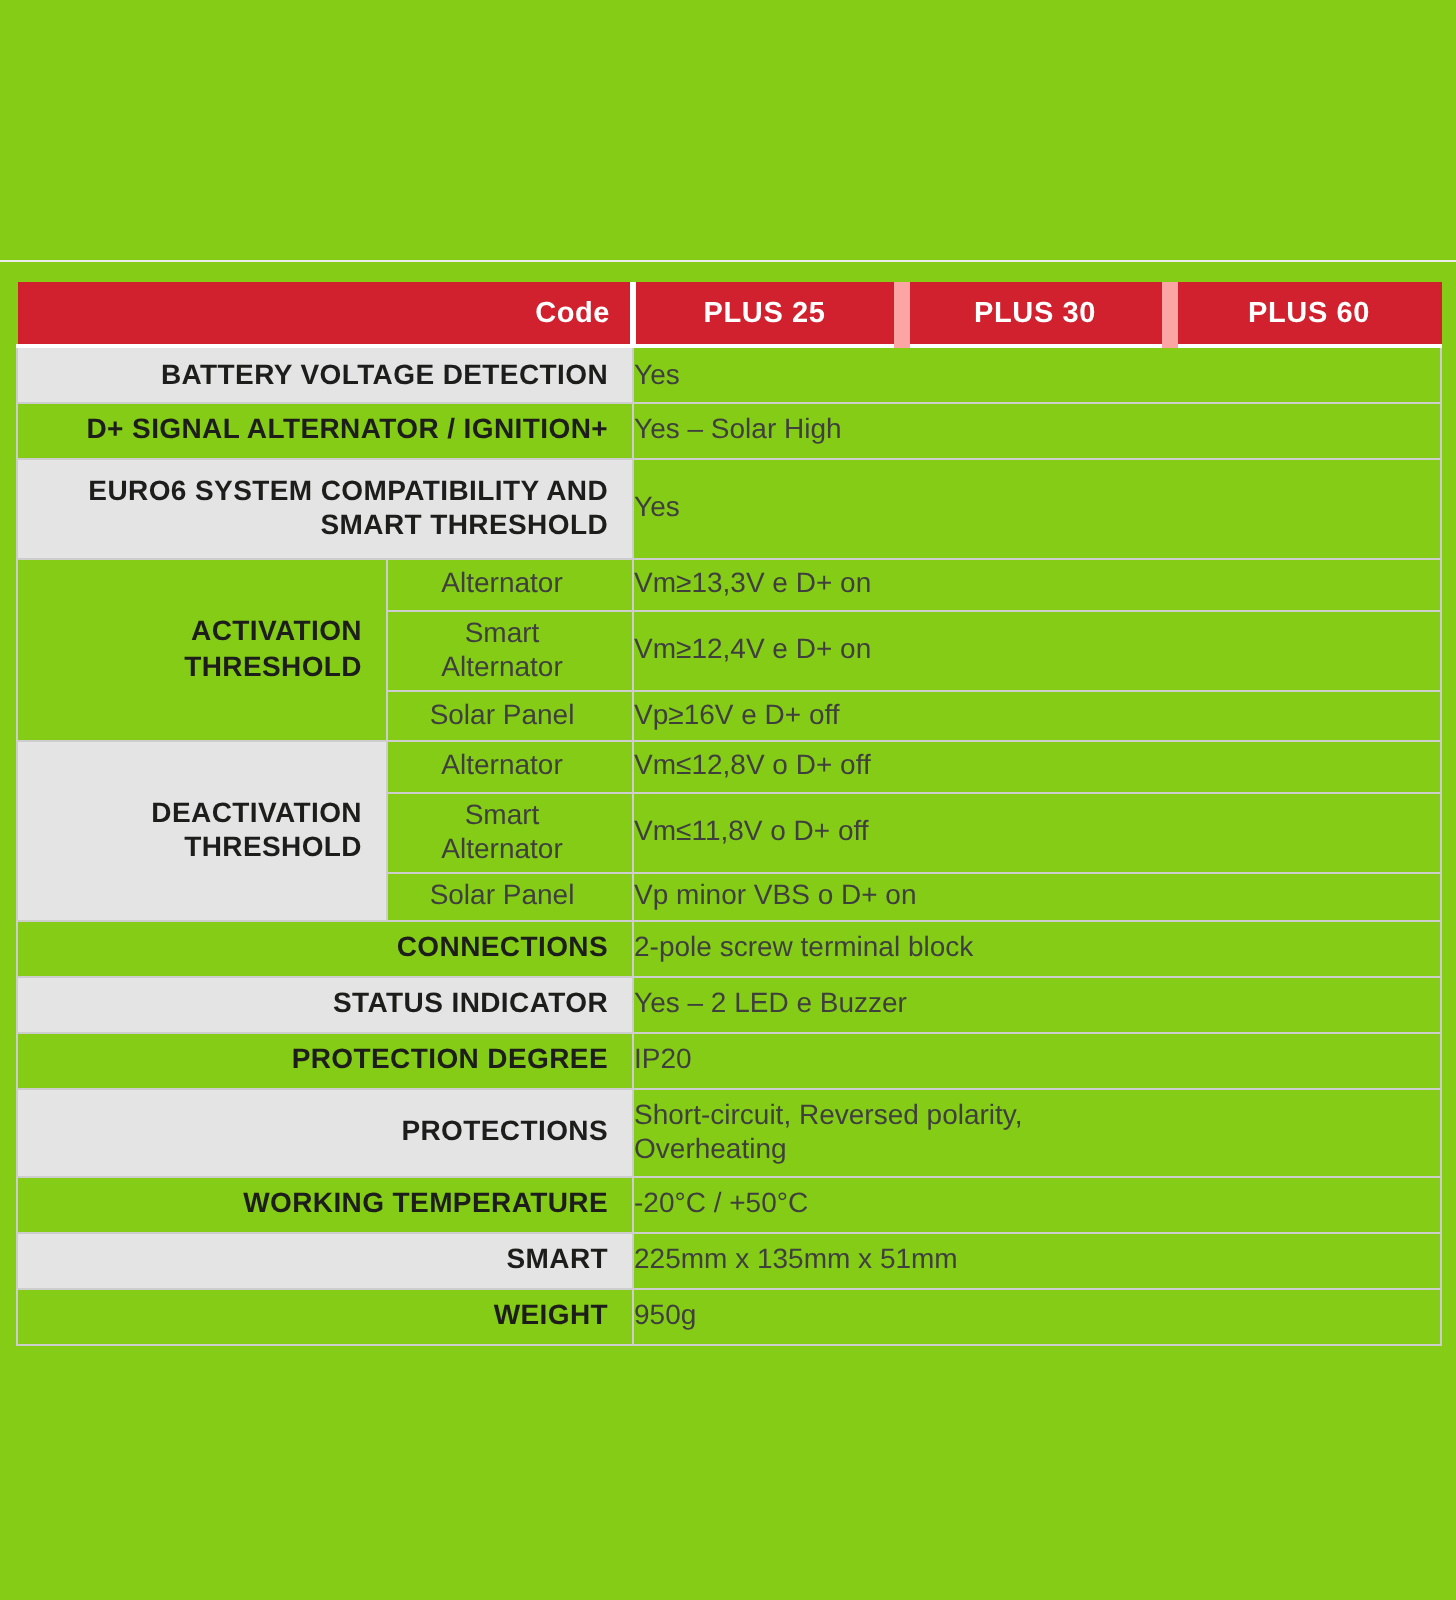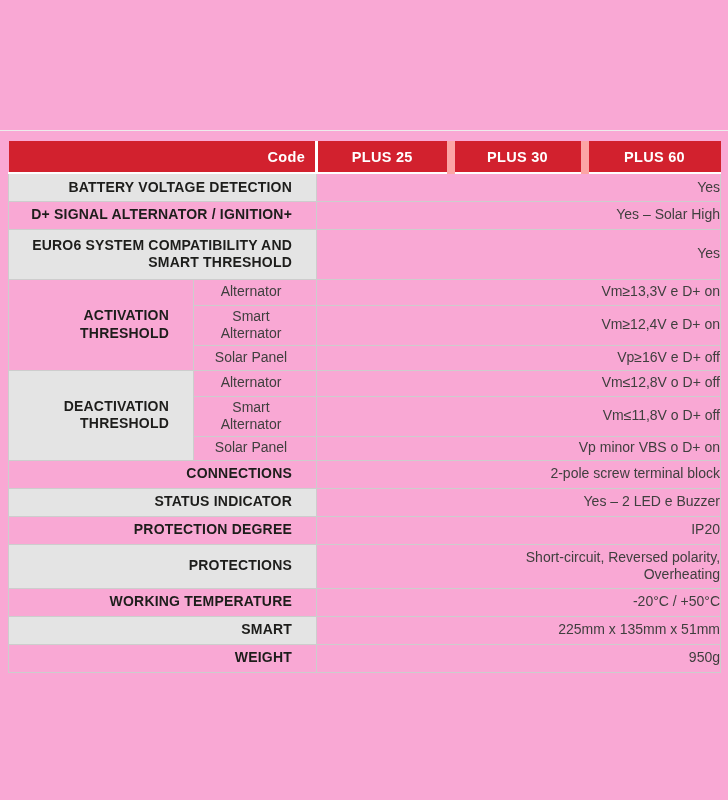--- a/index.html
+++ b/index.html
@@ -5,21 +5,21 @@
   html, body {
     margin: 0;
     padding: 0;
     background: #ffffff;
     font-family: "Liberation Sans", sans-serif;
   }
   .page {
     position: relative;
     width: 728px;
     height: 800px;
-    background: #f9a8d4;
+    background: #84cc16;
     overflow: hidden;
   }
   .top-rule {
     position: absolute;
     top: 130px;
     left: 0;
     width: 728px;
     height: 1px;
     background: #ececec;
   }
@@ -58,31 +58,31 @@
     padding: 2px 0;
     vertical-align: middle;
     font-size: 14px;
     line-height: 1.25;
     white-space: pre-line;
   }
   td.lbl {
     font-weight: bold;
     color: #1d1d1b;
     text-align: right;
-    padding-right: 24px;
+    padding-right: 12px;
     letter-spacing: 0.2px;
   }
   td.sub {
     font-weight: normal;
     color: #3f3f3e;
     text-align: center;
     padding-right: 8px;
   }
   td.val {
-    text-align: right;
+    text-align: left;
     color: #3f3f3e;
   }
   td.gray { background: #e4e4e4; }
   
   tr.h24 { height: 24px; }
   tr.h25 { height: 25px; }
   tr.h26 { height: 26px; }
   tr.h28 { height: 28px; }
   tr.h37 { height: 37px; }
   tr.h44 { height: 44px; }

